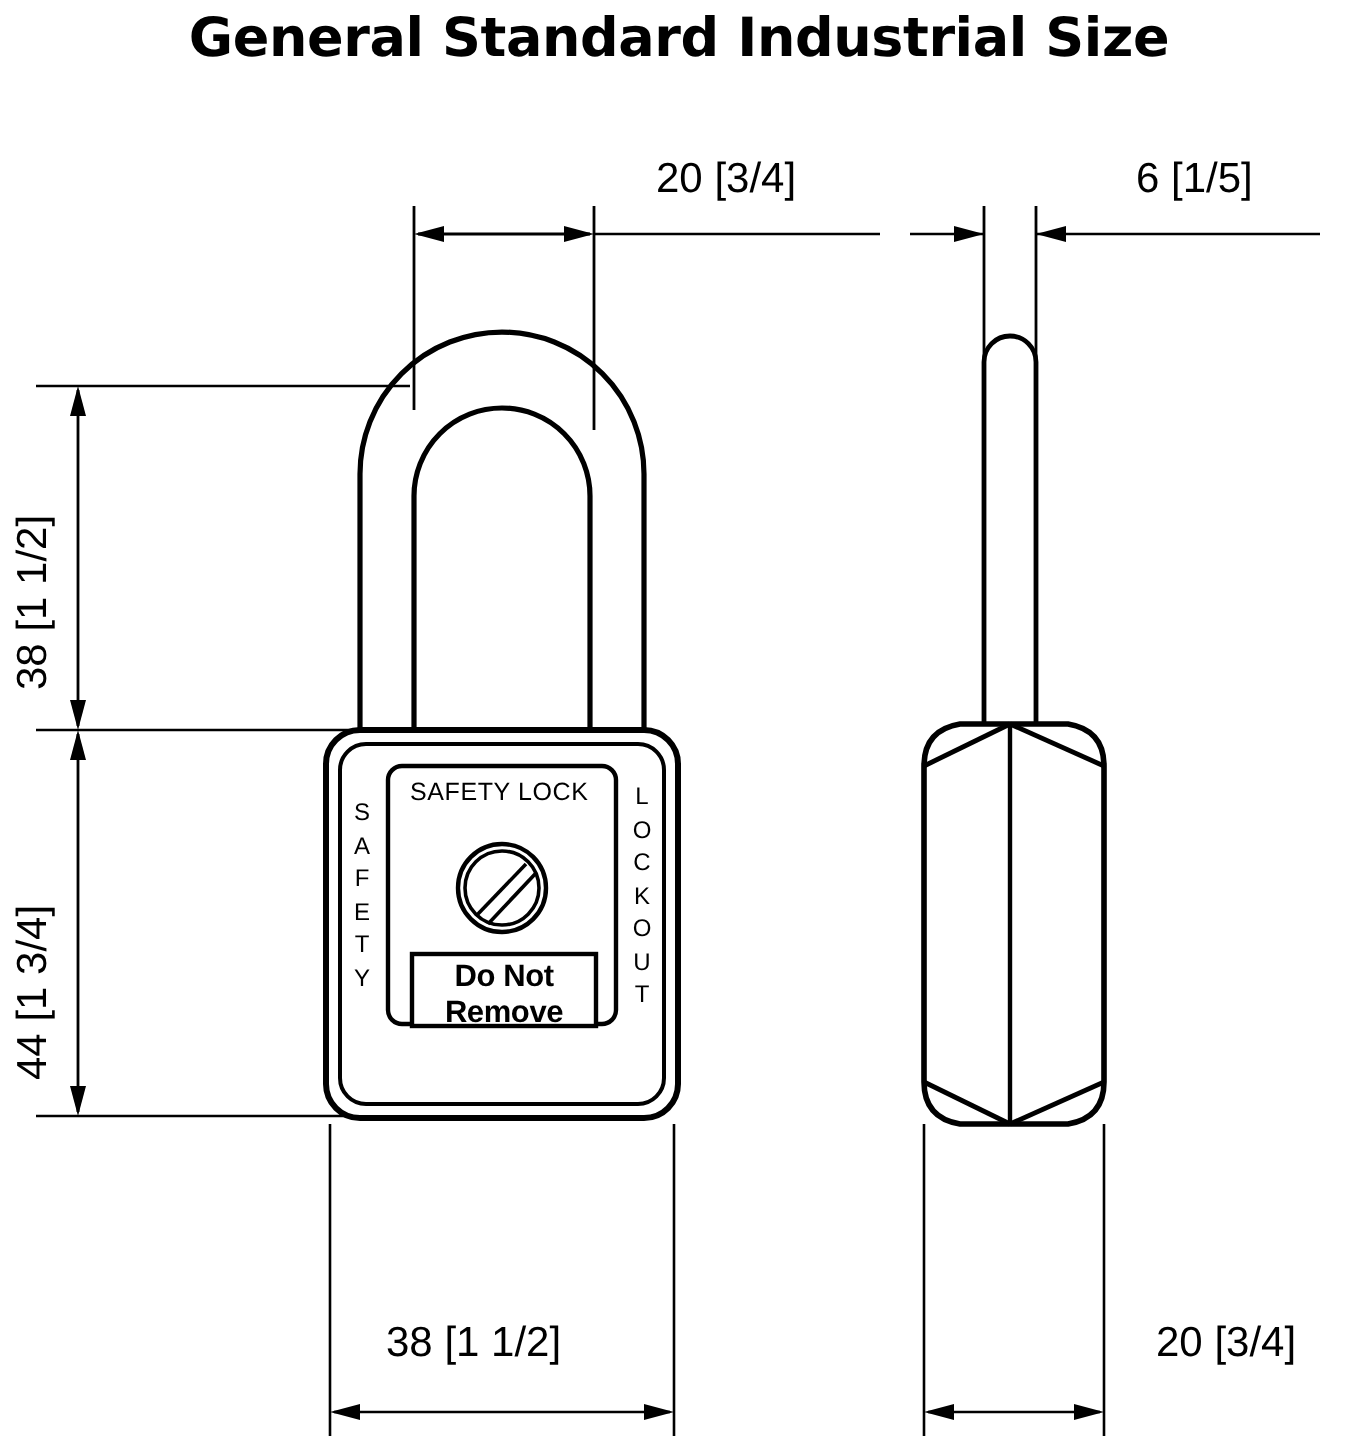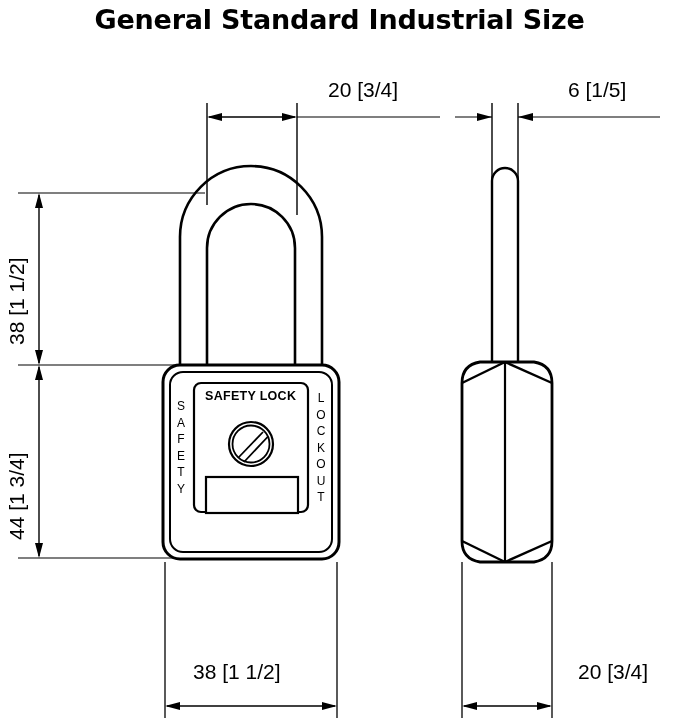--- a/index.html
+++ b/index.html
@@ -175,35 +175,39 @@
   <div class="dim-label" style="left:568px; top:78px;">6 [1/5]</div>
 
   <div class="dim-label vert" style="left:5px; top:345px;">38 [1 1/2]</div>
 
   <div class="dim-label vert" style="left:5px; top:540px;">44 [1 3/4]</div>
 
   <div class="dim-label" style="left:193px; top:660px;">38 [1 1/2]</div>
 
   <div class="dim-label" style="left:578px; top:660px;">20 [3/4]</div>
 
-  <div class="lock-text" id="label-safety-lock" style="left:205px; top:389px;font-weight:bold;">SAFETY LOCK</div>
+  <div class="lock-text" id="label-safety-lock" style="left:205px; top:389px;">SAFETY LOCK</div>
 
   <div class="stack-letters" id="stack-safety" style="left:173px; top:398px; width:16px;">
     <span>S</span>
     <span>A</span>
     <span>F</span>
     <span>E</span>
     <span>T</span>
     <span>Y</span>
   </div>
 
   <div class="stack-letters" id="stack-lockout" style="left:313px; top:390px; width:16px;">
     <span>L</span>
     <span>O</span>
     <span>C</span>
     <span>K</span>
     <span>O</span>
     <span>U</span>
     <span>T</span>
   </div>
 
+  <div class="lock-text" id="label-donot" style="left:206px; top:480px; width:92px;">
+    <div>Do Not</div>
+    <div>Remove</div>
+  </div>
 
 </div>
 
 </body></html>

